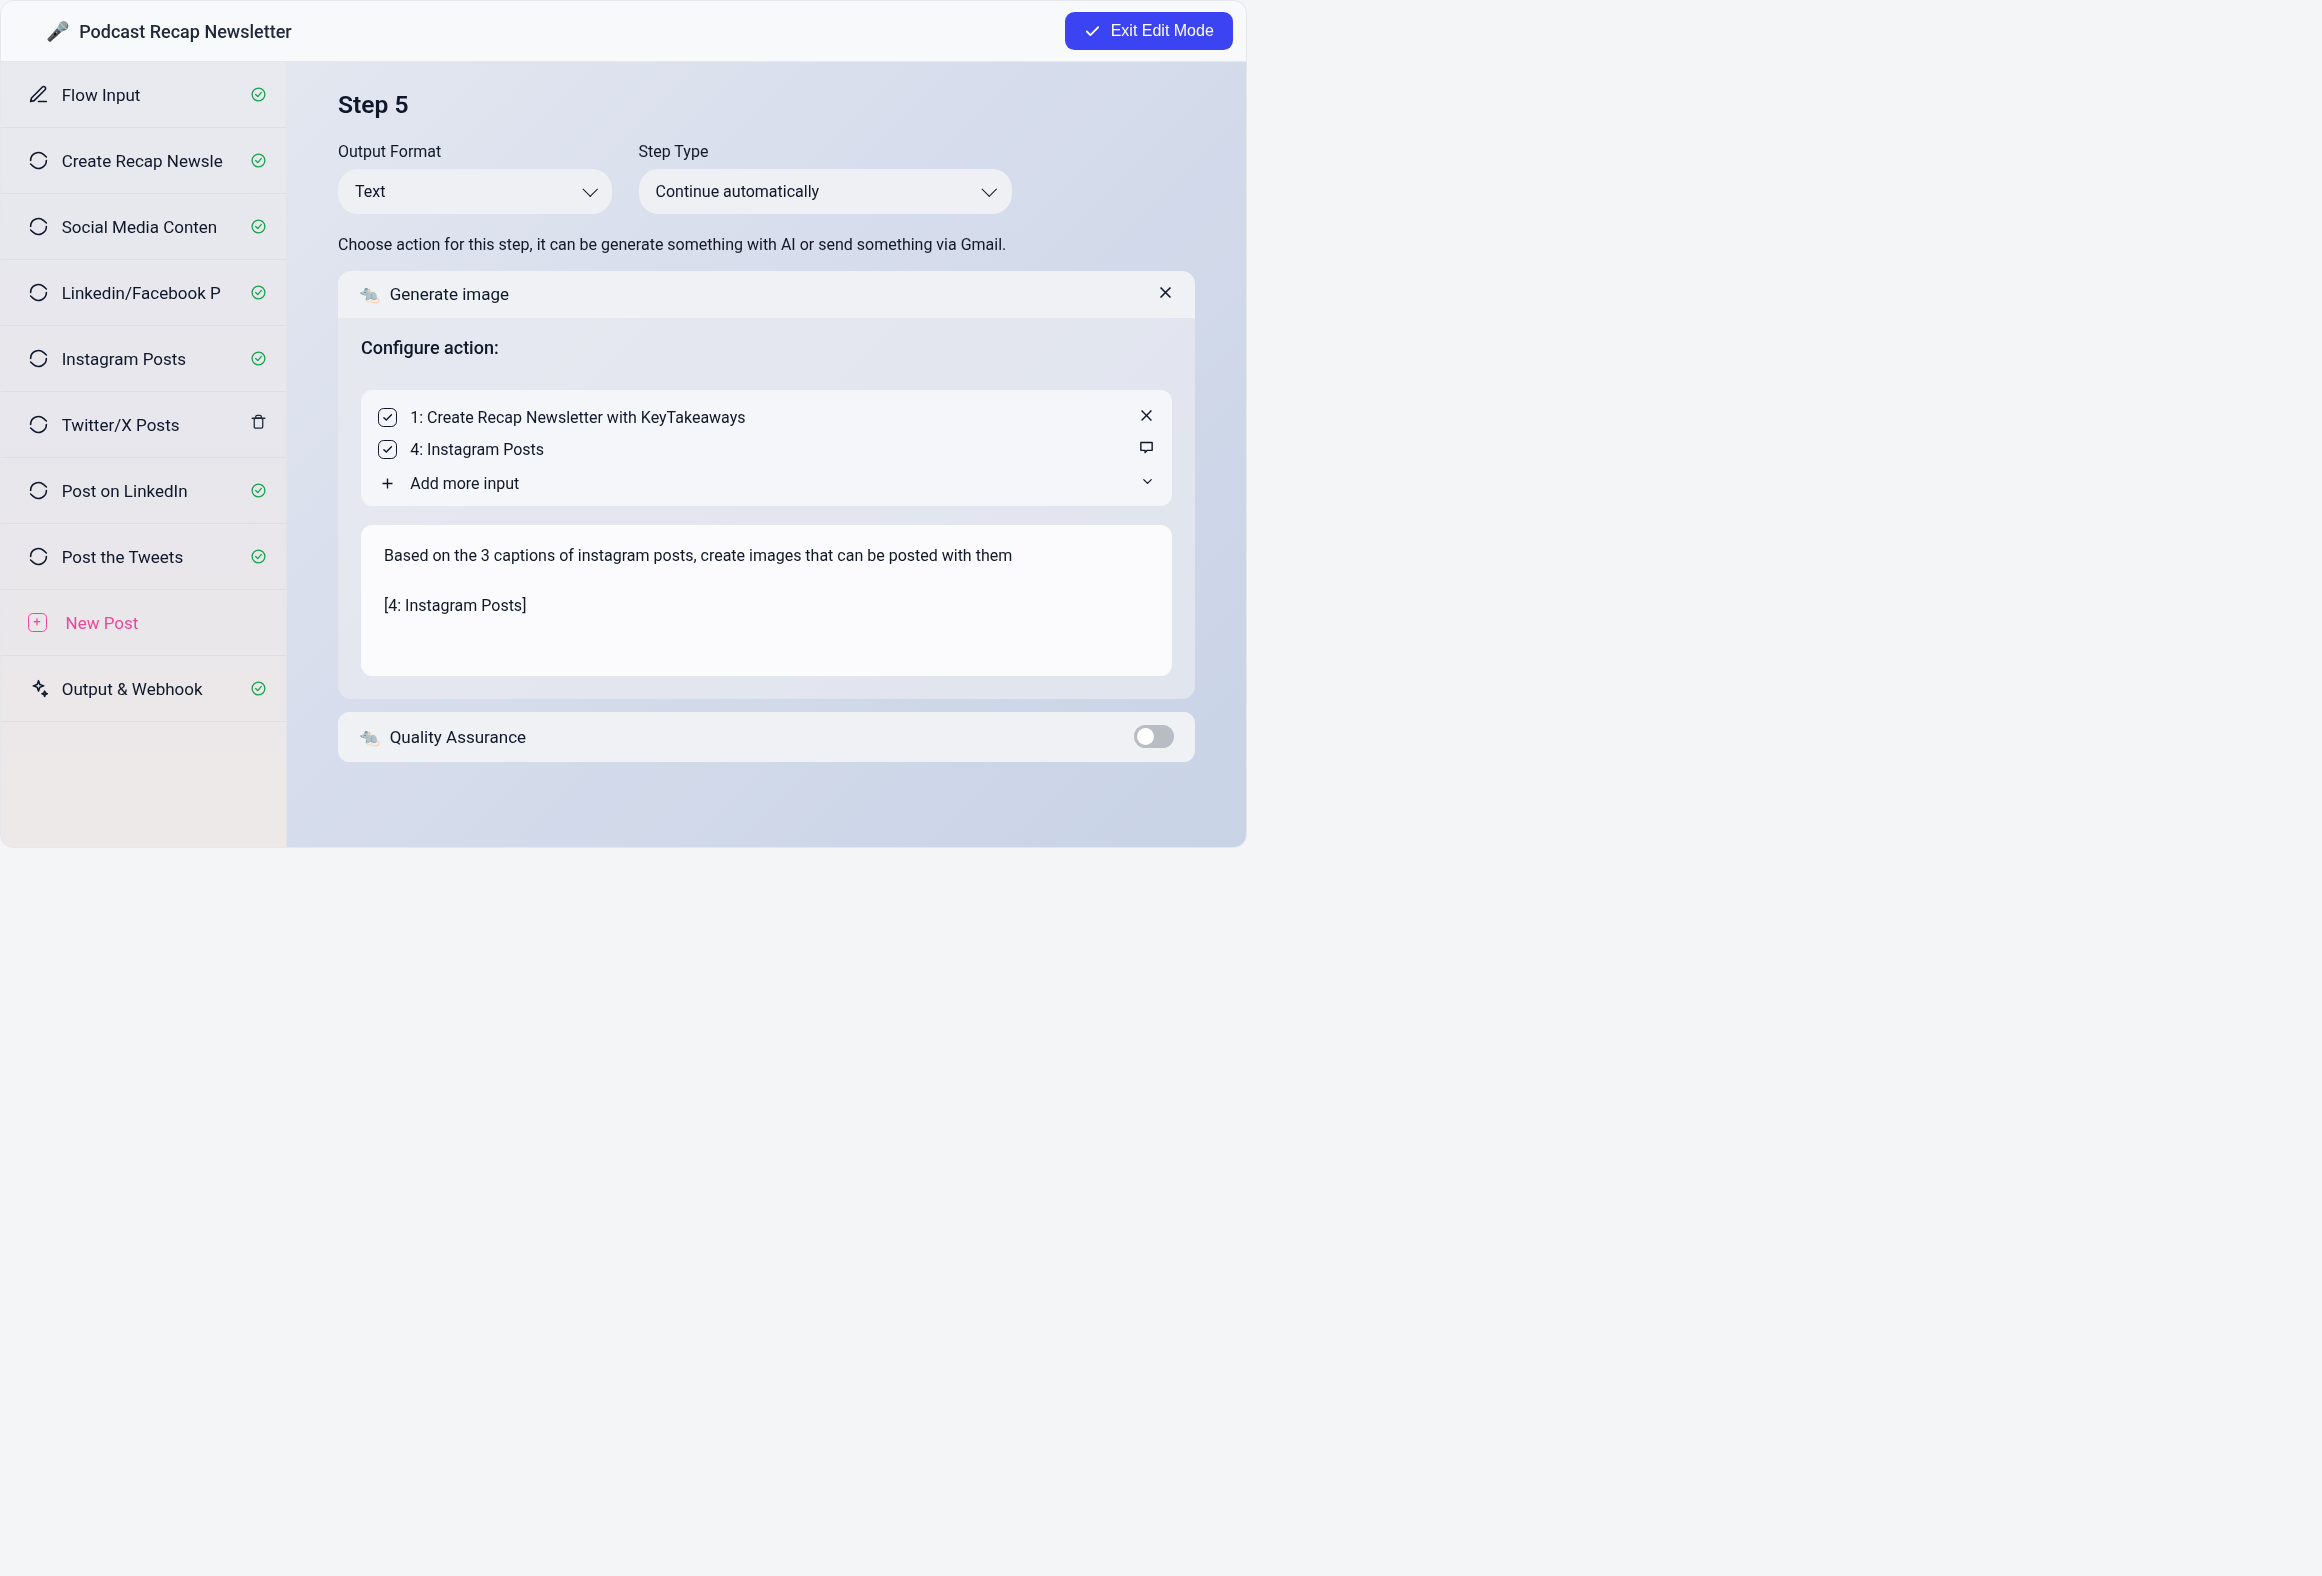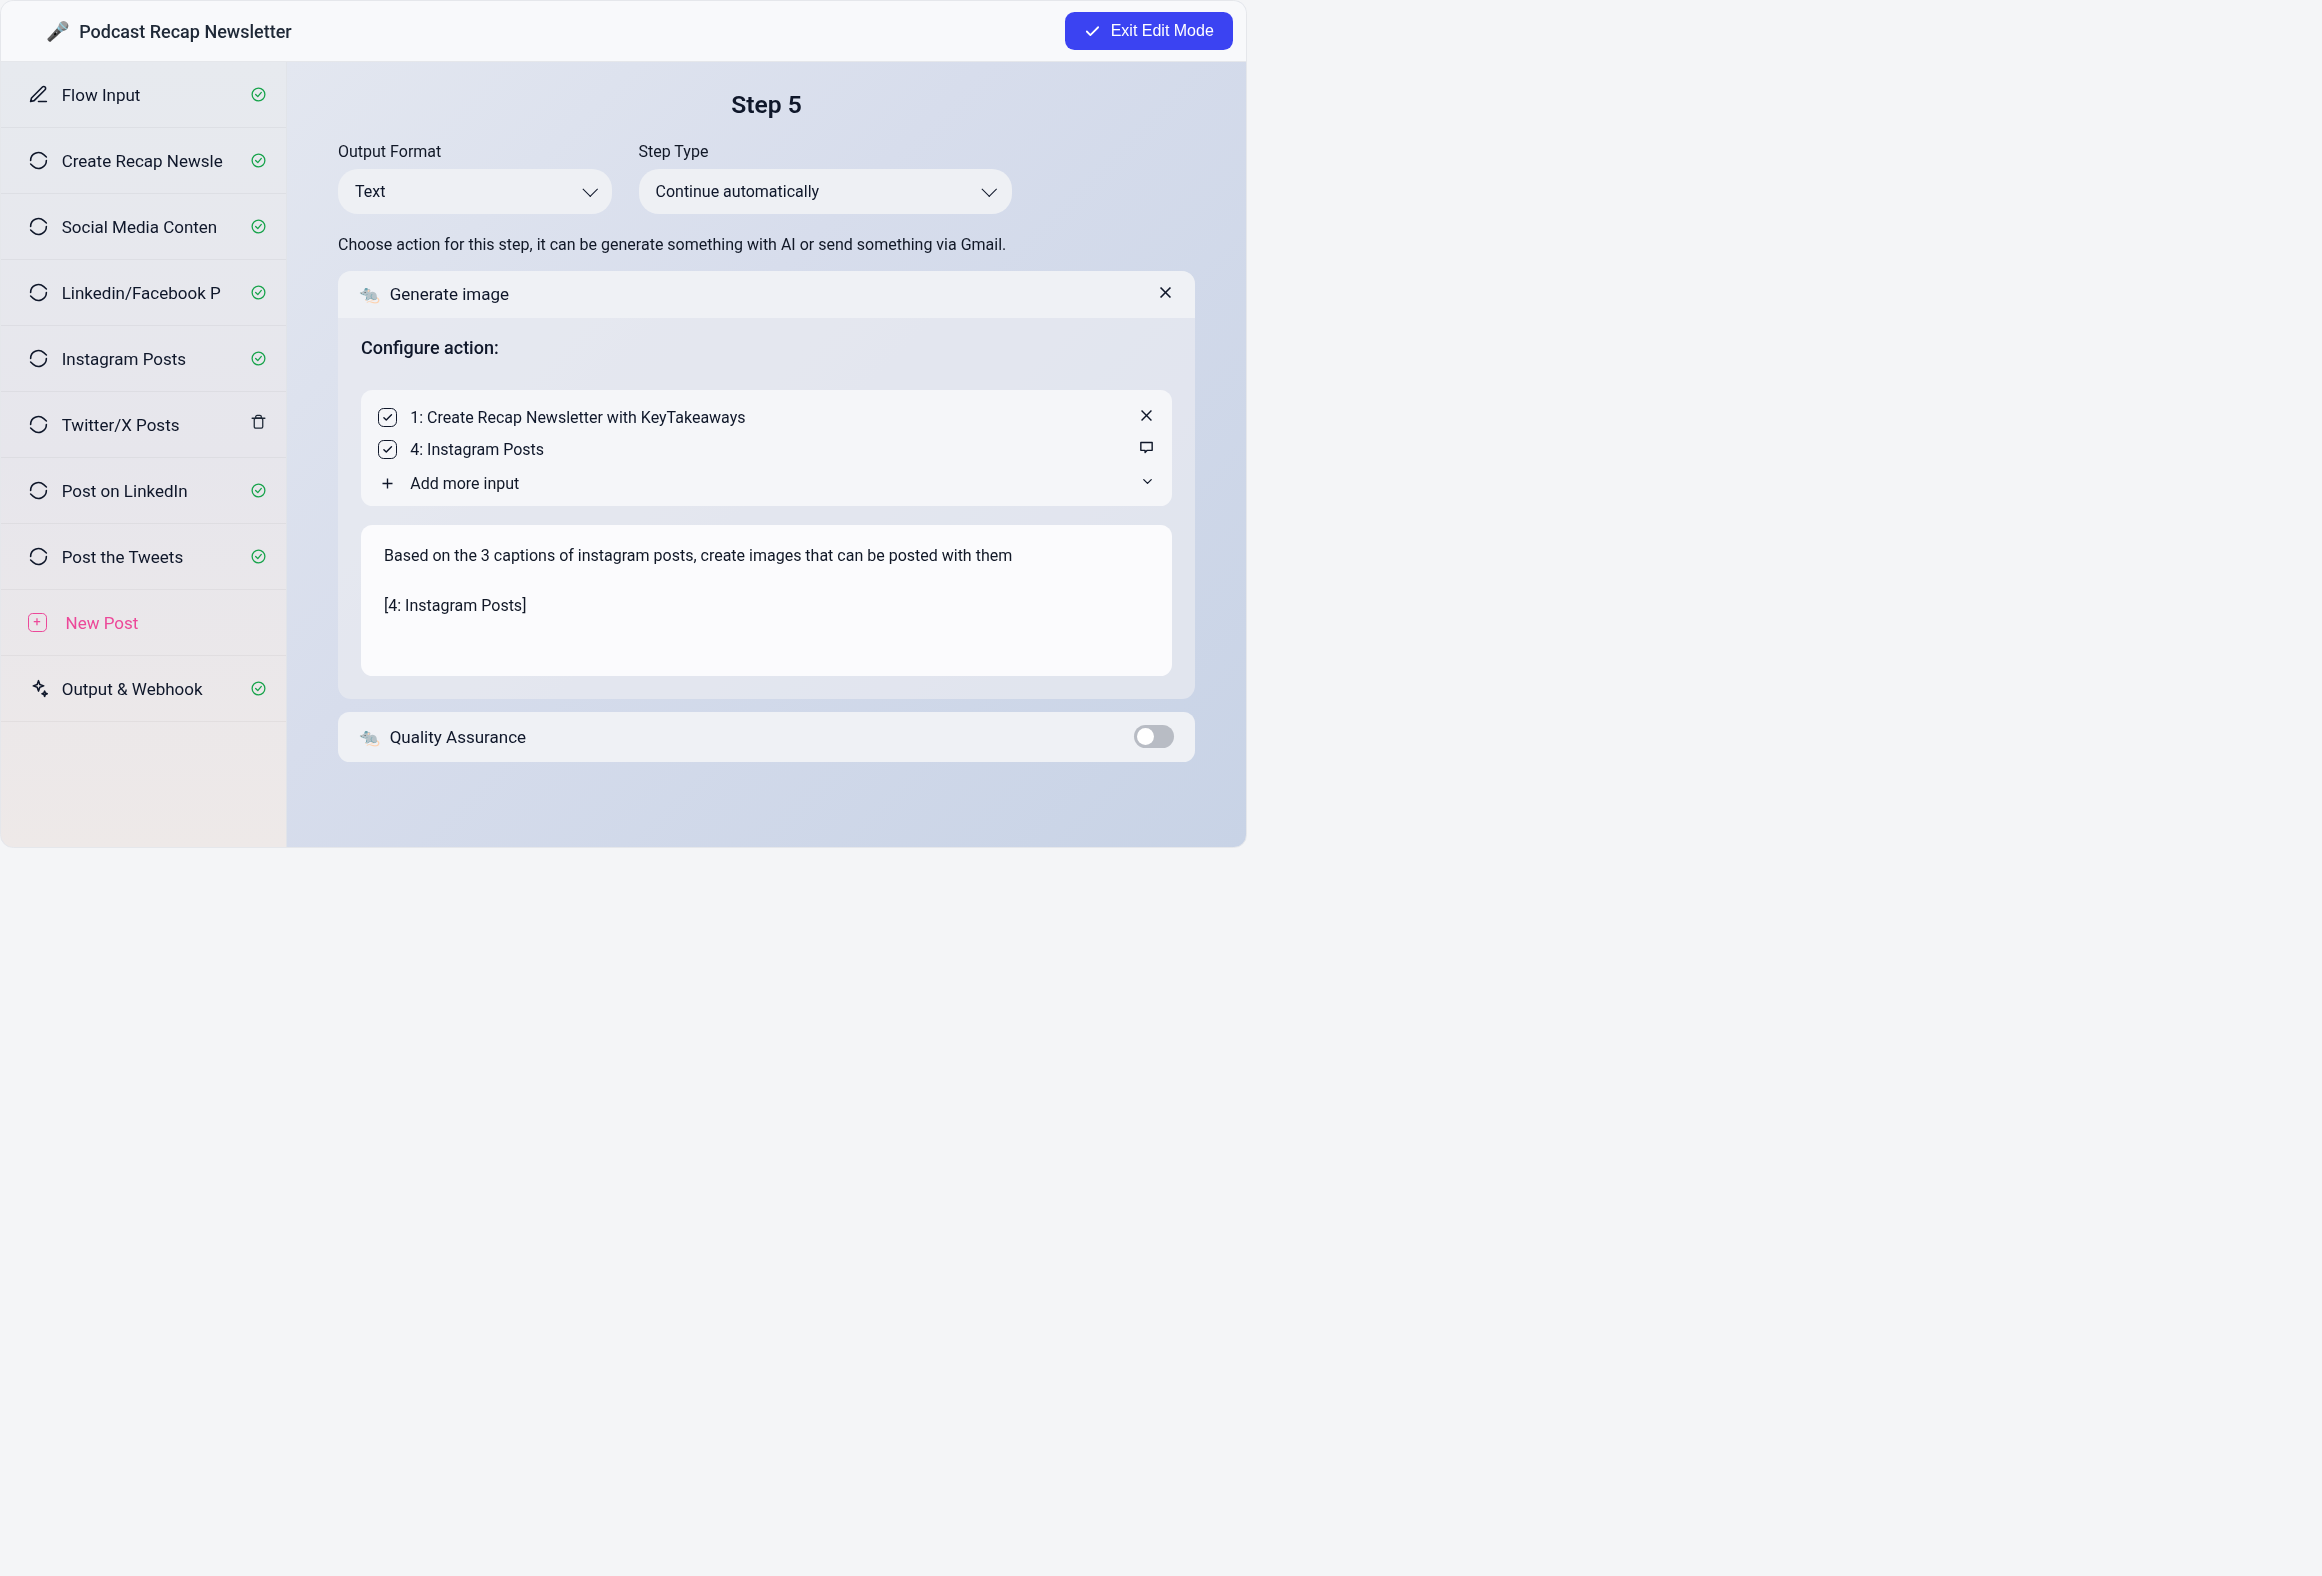--- a/index.html
+++ b/index.html
@@ -121,21 +121,20 @@
   .main {
     flex: 1;
     padding: 28px 51px;
     overflow-y: auto;
   }
   .step-title {
     font-size: 24.6px;
     font-weight: 600;
     color: #0f172a;
     margin-bottom: 23px;
-    text-align: center;
   }
   .form-row {
     display: flex;
     gap: 26.5px;
     margin-bottom: 21px;
   }
   .form-group { display:flex; flex-direction:column; gap:7.6px; }
   .form-label { font-size: 16px; color:#111827; }
   .select {
     background: #eef0f4;

